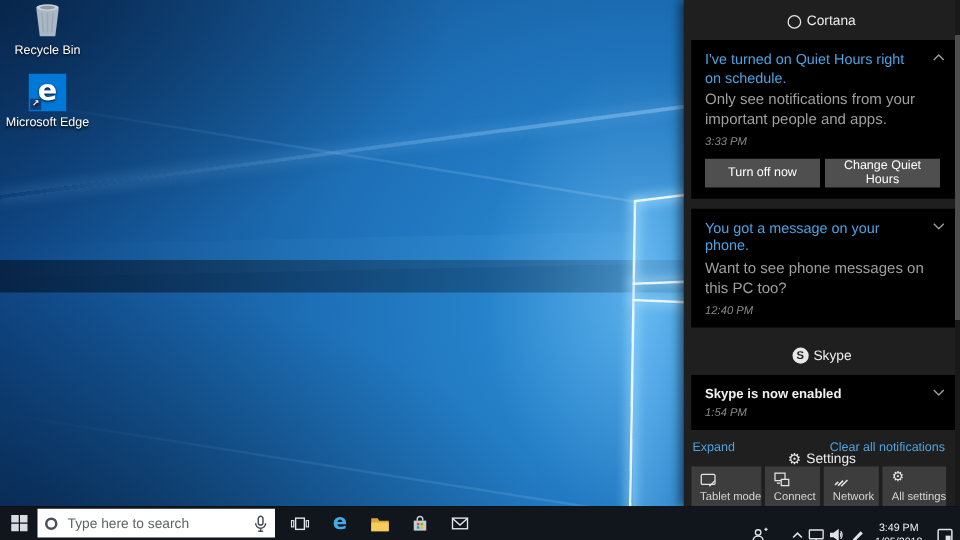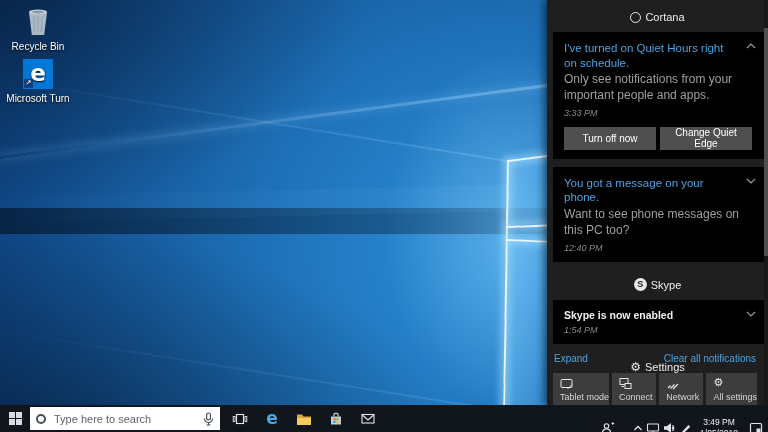--- a/index.html
+++ b/index.html
@@ -39,21 +39,21 @@
   .wline { position:absolute; background:rgba(240,250,255,.95); transform-origin:top left;
            box-shadow:0 0 9px 2px rgba(160,220,255,.85); }
   .l-v   { left:507px; top:161px; width:2px;  height:252px; transform:rotate(0.9deg); }
   .l-top { left:507px; top:160px; width:41px; height:2px;  transform:rotate(-7deg); }
   .l-m1  { left:506px; top:226px; width:43px; height:2px;  transform:rotate(-2deg); }
   .l-m2  { left:506px; top:239px; width:43px; height:2px;  transform:rotate(2.5deg); }
 
   
   .di { position:absolute; width:72px; text-align:center; color:#fff; font-size:10px;
         line-height:1.2; text-shadow:0 1px 2px rgba(0,0,0,.95); cursor:default; }
-  .di-recycle { left:2px; top:6px;text-align:center; }
+  .di-recycle { left:2px; top:0;text-align:center; }
   .di-edge { left:2px; top:58px; }
   .di .ic { height:32px; display:flex; align-items:center; justify-content:center; margin-bottom:3px; }
   .edge-tile { width:30px; height:30px; background:#0078d7; color:#fff; position:relative;
         display:flex; align-items:center; justify-content:center;
         font-family:"DejaVu Sans",sans-serif; font-weight:bold; font-size:23px; }
   .shortcut { position:absolute; left:1px; bottom:1px; width:9px; height:9px; background:#10427e;
         color:#fff; font-size:7px; line-height:9px; text-align:center; }
 
   
   .ac { position:absolute; top:0; right:0; width:221px; height:405px; background:#1f1f1f;
@@ -135,21 +135,21 @@
         <ellipse cx="13" cy="5" rx="6" ry="1.5" fill="#8d9aa6"></ellipse>
       </svg>
     </div>
     <div>Recycle Bin</div>
   </div>
 
   <div class="di di-edge">
     <div class="ic">
       <div class="edge-tile">e<span class="shortcut">↗</span></div>
     </div>
-    <div>Microsoft Turn</div>
+    <div>Microsoft Edge</div>
   </div>
 </div>
 
 <aside class="ac">
 
   <div class="ac-h first">
     <span class="ring"></span>
     <span>Cortana</span>
   </div>
 
@@ -157,21 +157,21 @@
     <div class="t">I've turned on Quiet Hours right on schedule.</div>
     <span class="chev">
       <svg width="10" height="6" viewBox="0 0 10 6">
           <polyline points="1,5 5,1 9,5" fill="none" stroke="#9a9a9a" stroke-width="1.2"></polyline>
         </svg>
     </span>
     <div class="b">Only see notifications from your important people and apps.</div>
     <div class="tm">3:33 PM</div>
     <div class="btnrow">
       <button class="acbtn">Turn off now</button>
-      <button class="acbtn">Change Quiet Edge</button>
+      <button class="acbtn">Change Quiet Hours</button>
     </div>
   </div>
 
   <div class="card">
     <div class="t">You got a message on your phone.</div>
     <span class="chev">
       <svg width="10" height="6" viewBox="0 0 10 6">
           <polyline points="1,1 5,5 9,1" fill="none" stroke="#9a9a9a" stroke-width="1.2"></polyline>
         </svg>
     </span>

